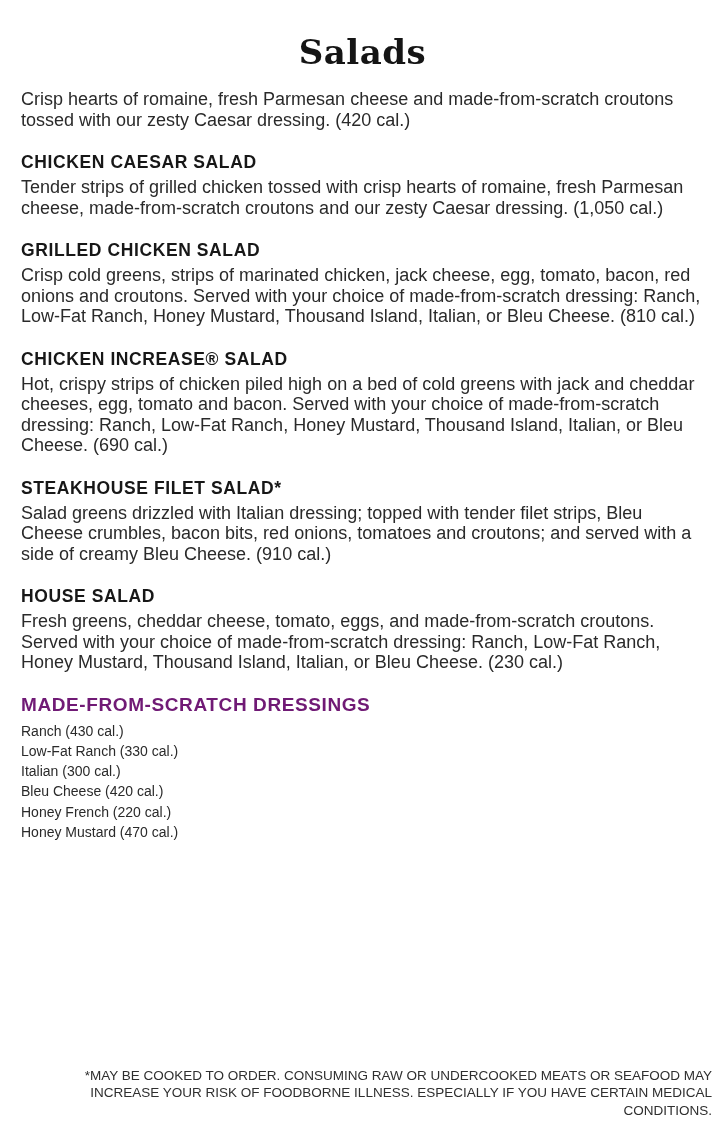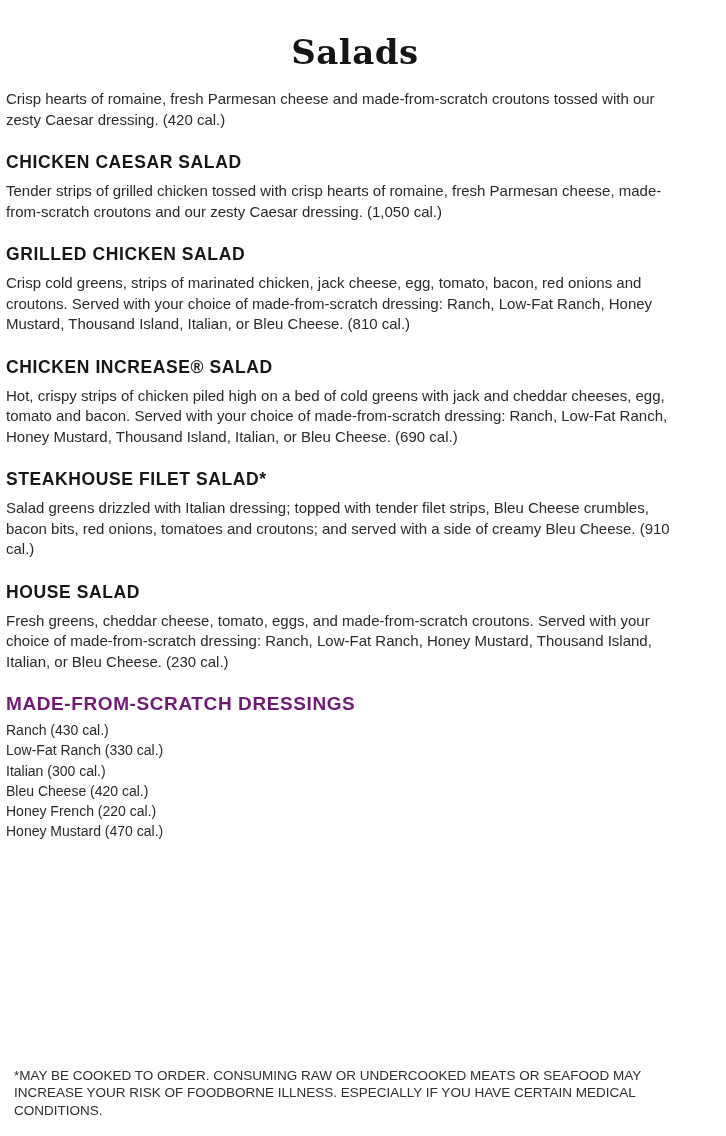--- a/index.html
+++ b/index.html
@@ -6,66 +6,66 @@
   body {
     width: 726px;
     height: 1136px;
     background: #ffffff;
     font-family: "Liberation Sans", sans-serif;
     color: #242424;
     position: relative;
     overflow: hidden;
   }
   .content {
-    padding: 0 22px 0 6px;
+    padding: 0 22px 0 21px;
   }
   .page-title {
     font-family: "DejaVu Serif", serif;
     font-size: 34px;
     font-weight: 600;
     letter-spacing: 0.5px;
     color: #151515;
     text-align: center;
     margin: 32px 0 17px 0;
     line-height: 40px;
   }
   .menu-item h2 {
     font-size: 17.5px;
     font-weight: bold;
     letter-spacing: 0.6px;
     color: #171717;
     margin: 0 0 4px 0;
     line-height: 22px;
   }
   .menu-item p {
-    font-size: 15px;
+    font-size: 18px;
     line-height: 20.5px;
     color: #2a2a2a;
-    margin: 8px 0 21px 0;
+    margin: 0 0 21px 0;
     max-width: 684px;
   }
   .dressings h2 {
     font-size: 19px;
     font-weight: bold;
     letter-spacing: 0.6px;
     color: #701a75;
     margin: 0 0 5px 0;
     line-height: 22px;
   }
   .dressing-item {
     font-size: 14px;
     line-height: 20.3px;
     color: #2a2a2a;
   }
   .disclaimer {
     position: absolute;
     left: 0;
     right: 0;
     bottom: 17px;
-    text-align: left;
+    text-align: right;
     font-size: 13.5px;
     line-height: 17.5px;
     color: #2f2f2f;
     padding: 0 14px;
   }
 </style>
 </head>
 <body>
 
 <div class="content">

